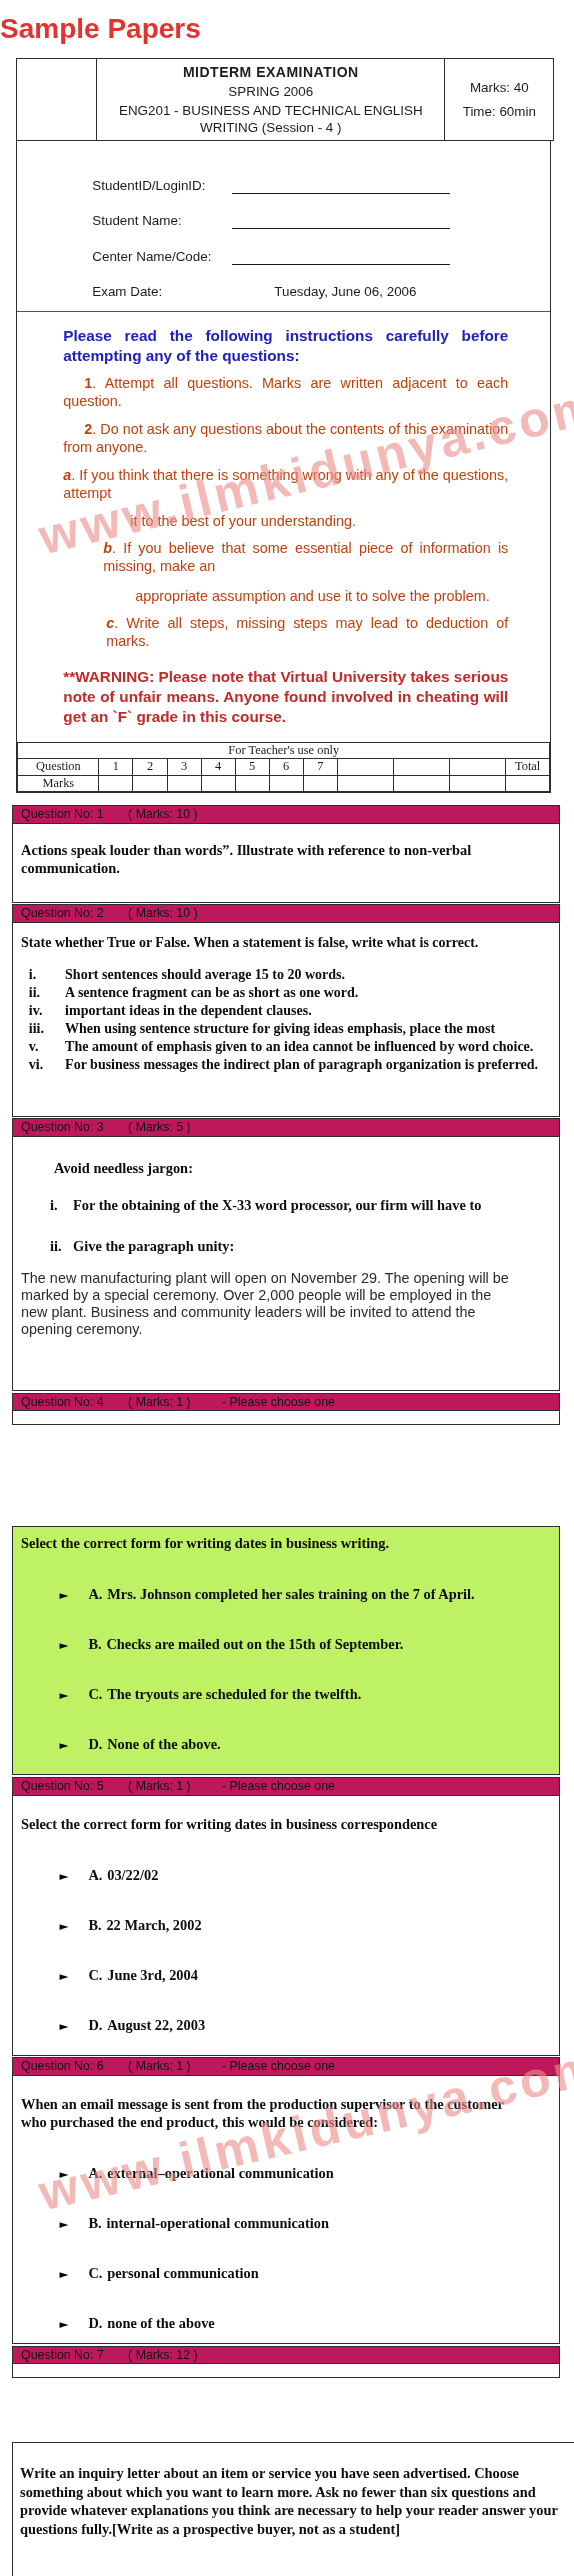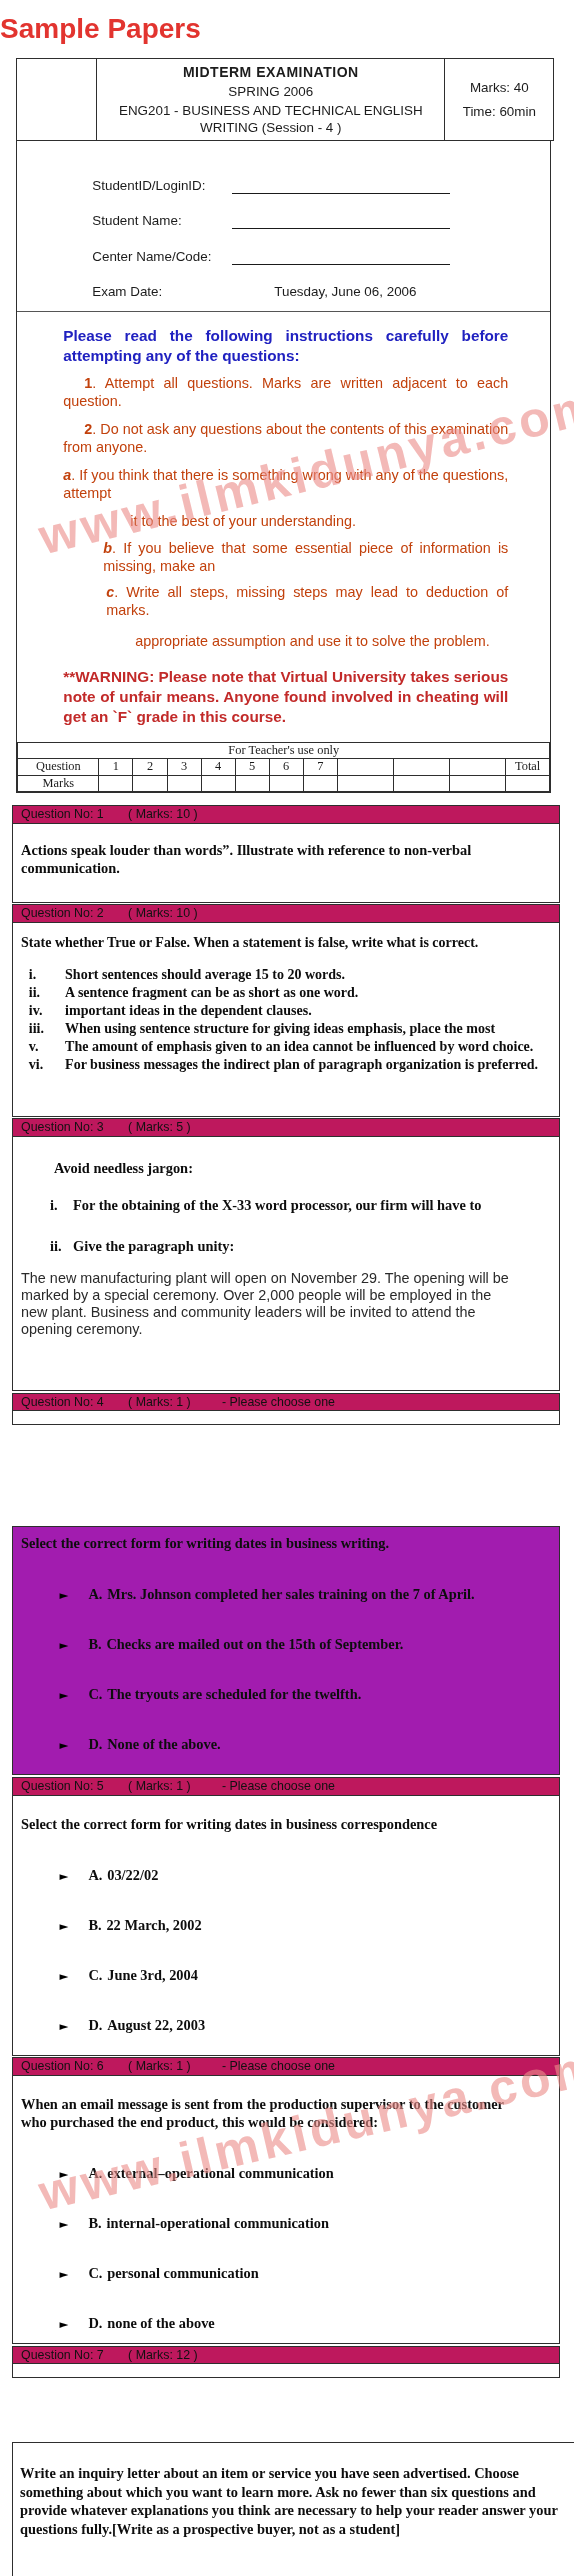--- a/index.html
+++ b/index.html
@@ -80,21 +80,21 @@
   .ji2{margin-top:23px;}
   .jnum{display:inline-block;width:23px;}
   .jline2{display:block;margin-left:61px;}
   .q3-para{margin:15.3px 27px 0 0;font-family:"Liberation Sans",sans-serif;font-weight:normal;
            font-size:14.4px;line-height:17px;color:#2a2a2a;}
   .q-thin{height:12.4px;}
 
   .sp106{height:101px;}
   .sp67{height:64px;}
 
-  .mcq{margin-left:12.4px;width:546px;border:1px solid #2e2e2e;background:#a21caf;padding:7.7px 0 19px 0;}
+  .mcq{margin-left:12.4px;width:546px;border:1px solid #2e2e2e;background:#bef264;padding:7.7px 0 19px 0;}
   .mcq-prompt{margin:0 17px 0 7.7px;font-size:14.4px;line-height:18px;}
   .opt{margin:30px 0 0 46px;font-size:14.4px;line-height:19px;}
   .opt.first{margin-top:33px;}
   .bullet{display:inline-block;width:29px;font-family:"DejaVu Sans",sans-serif;
           font-size:11.5px;color:#000;}
   .okey{margin-right:4.8px;}
   .q5b,.q6b{padding:19px 17px 19px 0;}
   .q6b{padding-bottom:9.6px;}
 
   .final-box{margin-left:12.4px;width:546px;border:1px solid #2e2e2e;background:#fff;
@@ -147,22 +147,22 @@
   </div>
 
   <div class="sep"></div>
 
   <div class="inst-head">Please read the following instructions carefully before attempting any of the questions:</div>
   <p class="inst i1"><b>1</b><span>. Attempt all questions. Marks are written adjacent to each question.</span></p>
   <p class="inst i2"><b>2</b><span>. Do not ask any questions about the contents of this examination from anyone.</span></p>
   <p class="inst sa"><b>a</b><span>. If you think that there is something wrong with any of the questions, attempt</span></p>
   <p class="inst ca">it to the best of your understanding.</p>
   <p class="inst sb"><b>b</b><span>. If you believe that some essential piece of information is missing, make an</span></p>
+  <p class="inst cb">appropriate assumption and use it to solve the problem.</p>
   <p class="inst sc"><b>c</b><span>. Write all steps, missing steps may lead to deduction of marks.</span></p>
-  <p class="inst cb">appropriate assumption and use it to solve the problem.</p>
   <p class="warn">**WARNING: Please note that Virtual University takes serious note of unfair means. Anyone found involved in cheating will get an `F` grade in this course.</p>
 
   <table class="tteach">
     <colgroup>
       <col style="width:81px">
         <col style="width:34px">
         <col style="width:34px">
         <col style="width:34px">
       <col style="width:34px">
         <col style="width:34px">

